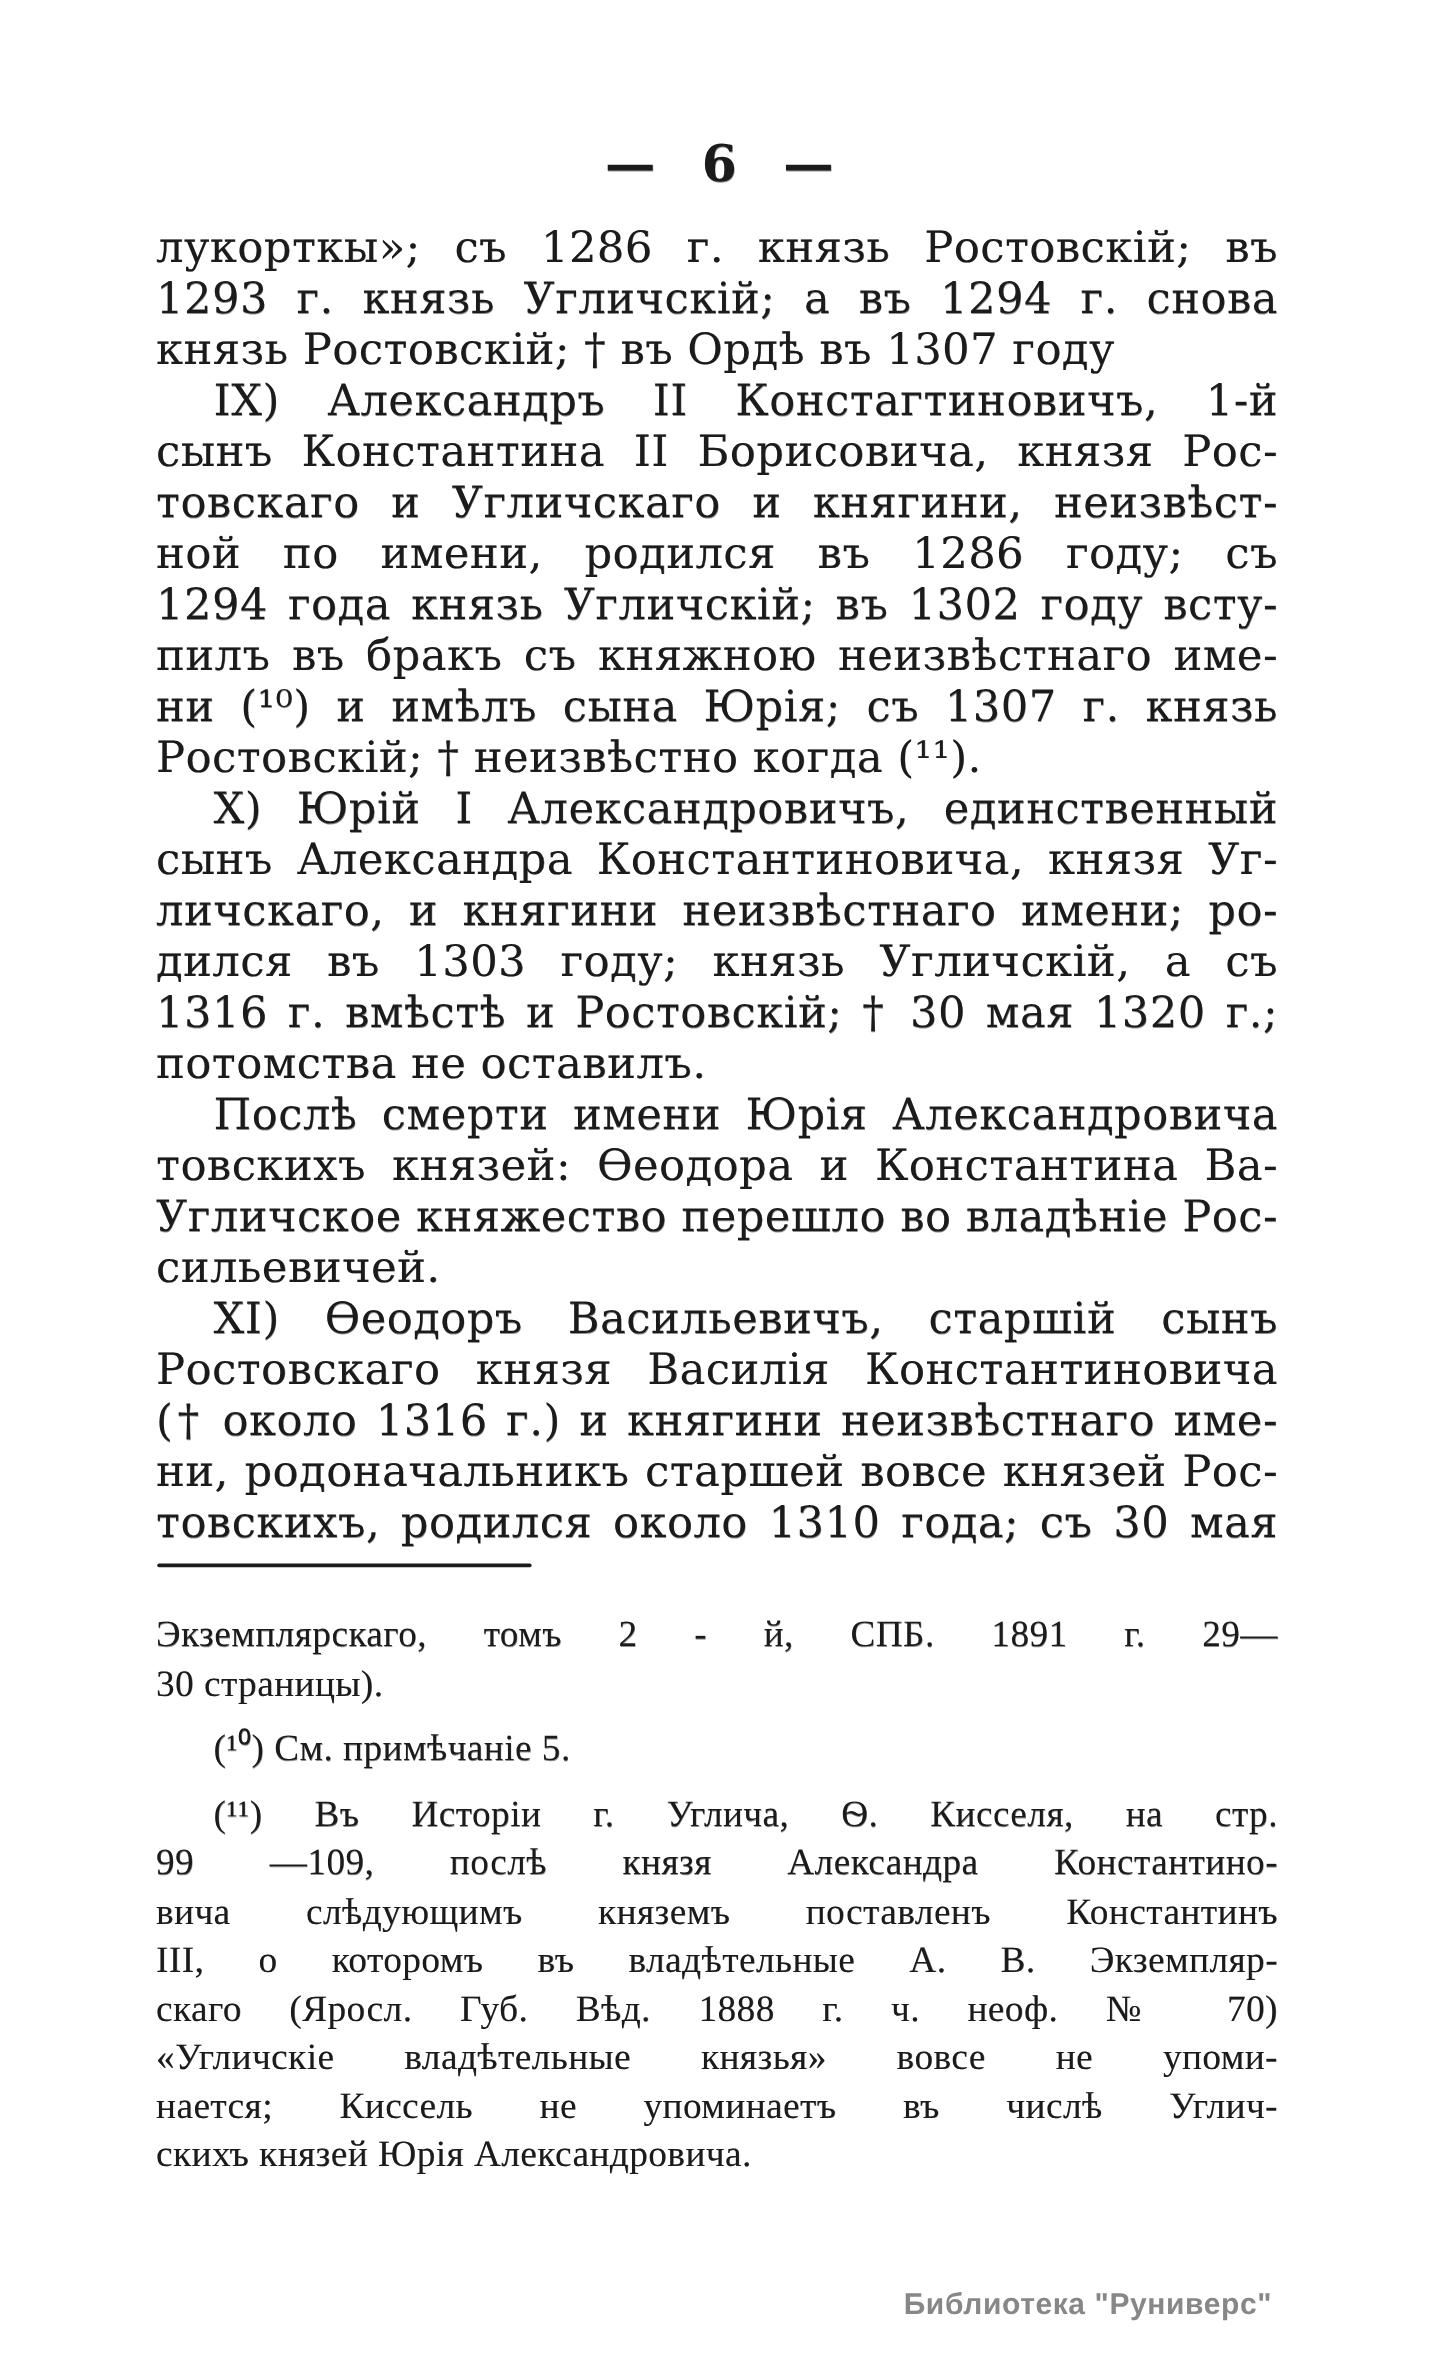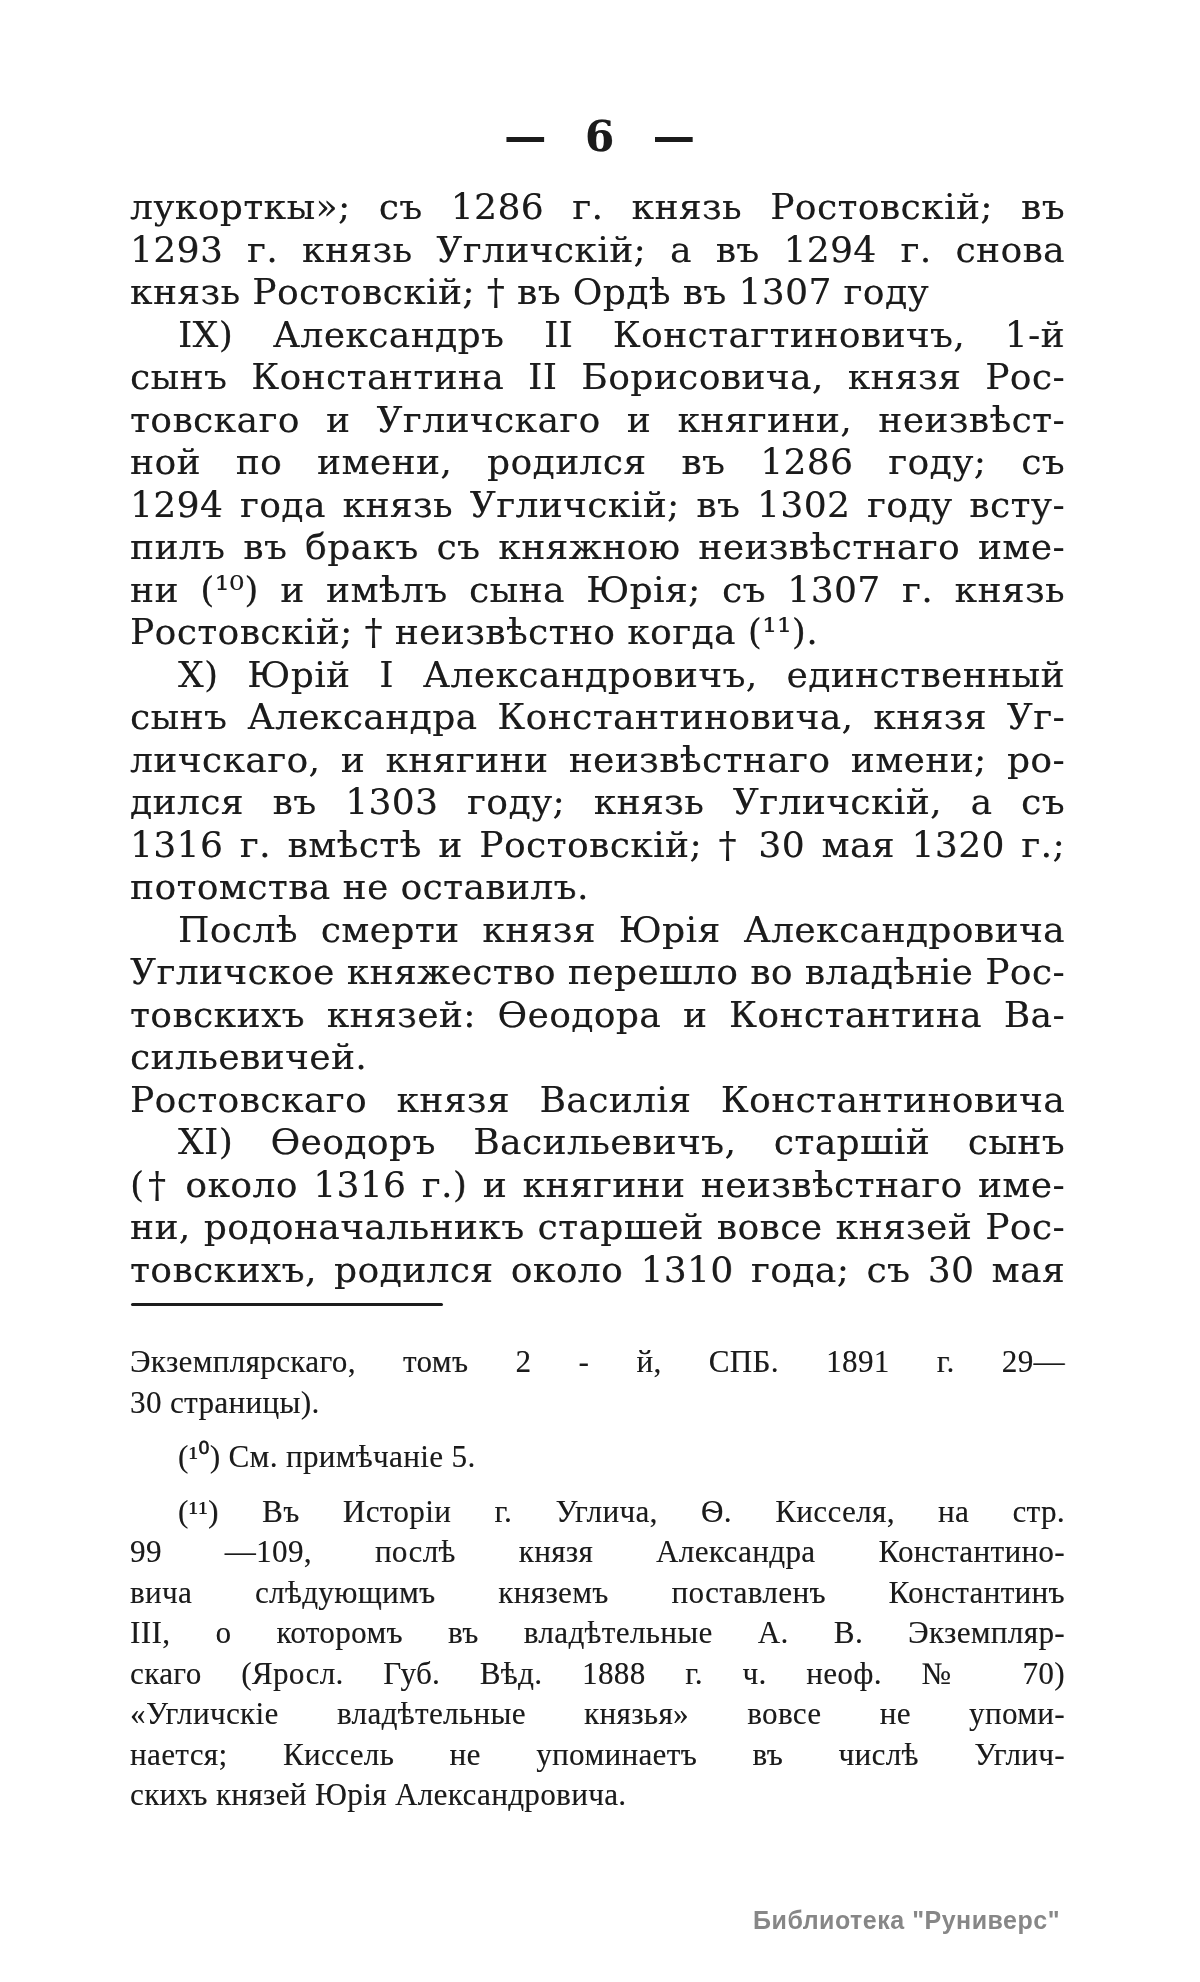--- a/index.html
+++ b/index.html
@@ -101,26 +101,26 @@
       <div class="line">1294 года князь Угличскій; въ 1302 году всту-</div>
       <div class="line">пилъ въ бракъ съ княжною неизвѣстнаго име-</div>
       <div class="line">ни (¹⁰) и имѣлъ сына Юрія; съ 1307 г. князь</div>
       <div class="line end">Ростовскій; † неизвѣстно когда (¹¹).</div>
       <div class="line indent">X) Юрій I Александровичъ, единственный</div>
       <div class="line">сынъ Александра Константиновича, князя Уг-</div>
       <div class="line">личскаго, и княгини неизвѣстнаго имени; ро-</div>
       <div class="line">дился въ 1303 году; князь Угличскій, а съ</div>
       <div class="line">1316 г. вмѣстѣ и Ростовскій; † 30 мая 1320 г.;</div>
       <div class="line end">потомства не оставилъ.</div>
-      <div class="line indent">Послѣ смерти князя Юрія Александровича</div>
+      <div class="line indent">Послѣ смерти имени Юрія Александровича</div>
+      <div class="line">товскихъ князей: Ѳеодора и Константина Ва-</div>
       <div class="line">Угличское княжество перешло во владѣніе Рос-</div>
-      <div class="line">товскихъ князей: Ѳеодора и Константина Ва-</div>
       <div class="line end">сильевичей.</div>
+      <div class="line indent">XI) Ѳеодоръ Васильевичъ, старшій сынъ</div>
       <div class="line">Ростовскаго князя Василія Константиновича</div>
-      <div class="line indent">XI) Ѳеодоръ Васильевичъ, старшій сынъ</div>
       <div class="line">(† около 1316 г.) и княгини неизвѣстнаго име-</div>
       <div class="line">ни, родоначальникъ старшей вовсе князей Рос-</div>
       <div class="line">товскихъ, родился около 1310 года; съ 30 мая</div>
     </div>
 
   <div class="separator"></div>
 
   <div class="footnotes">
       <div class="fn-para">
         <div class="line">Экземплярскаго, томъ 2 - й, СПБ. 1891 г. 29—</div>

